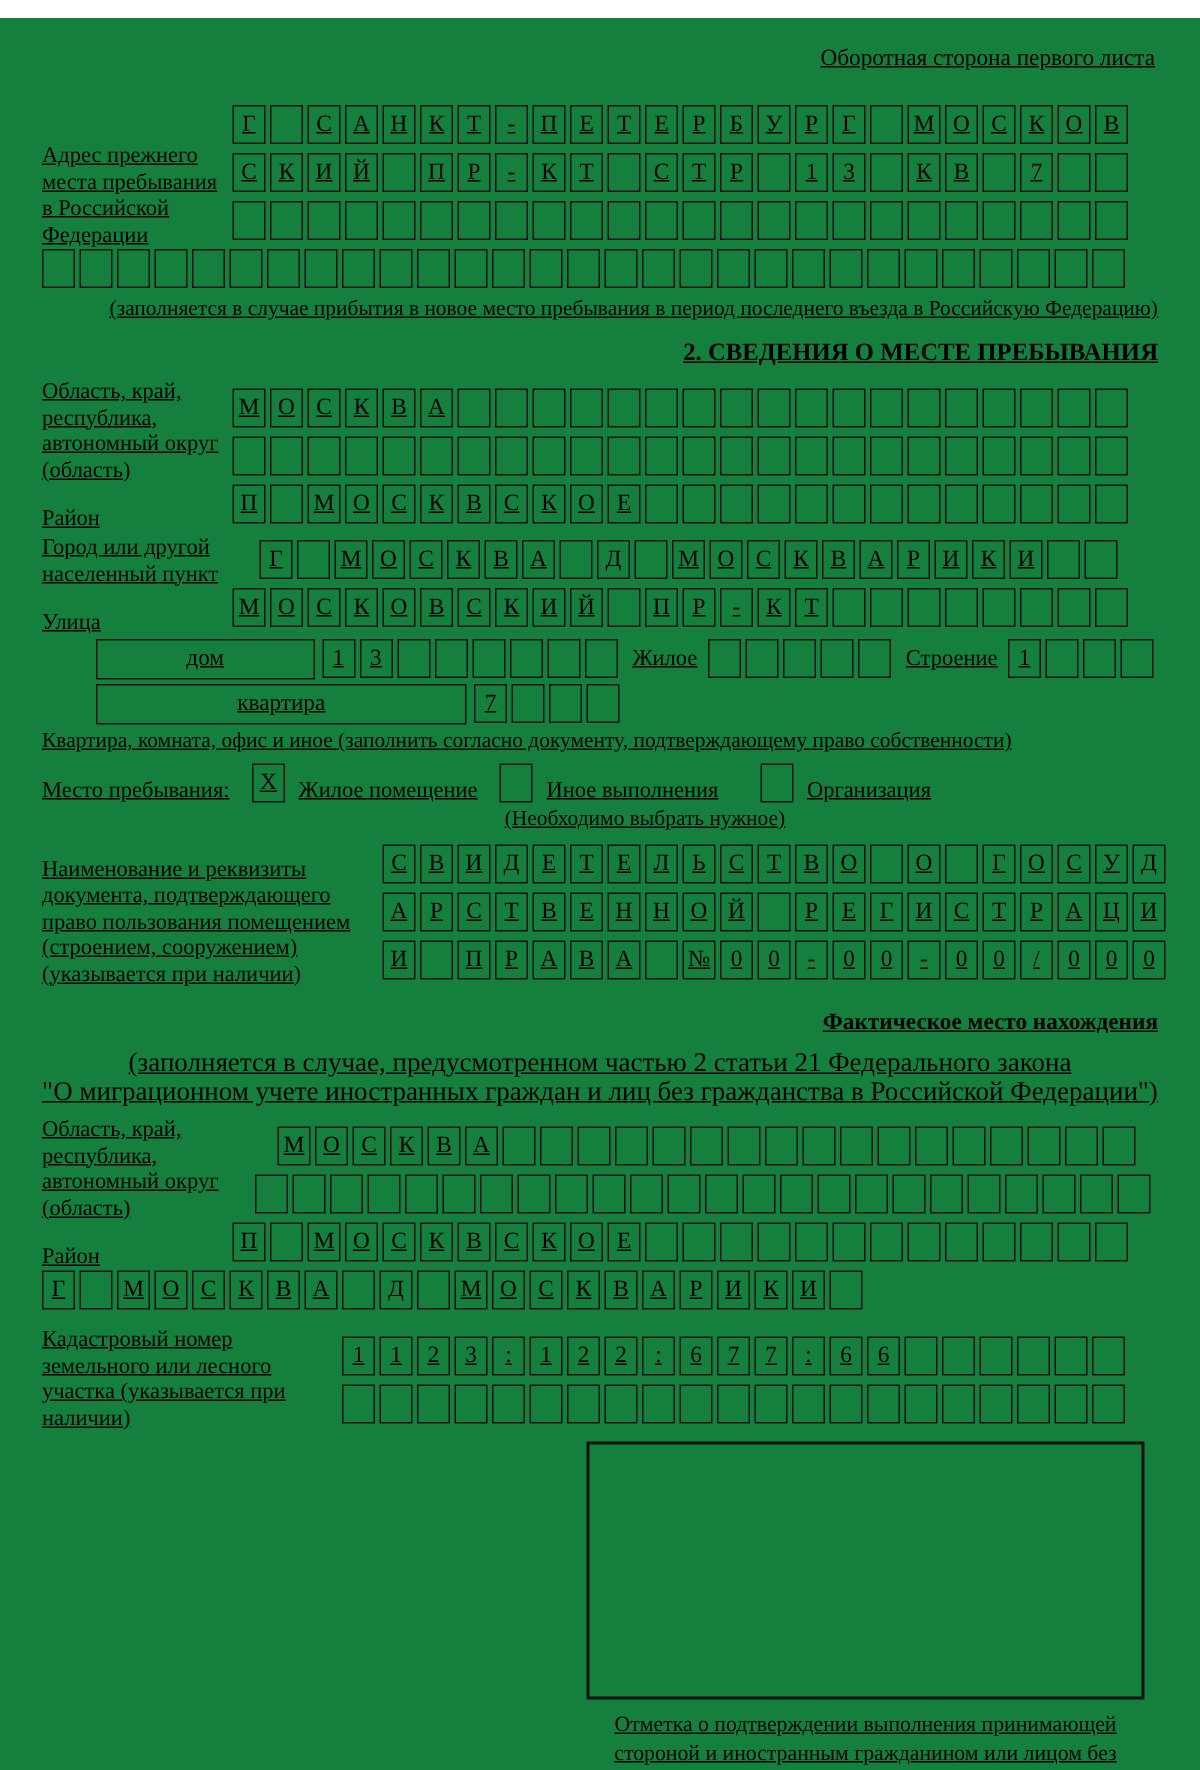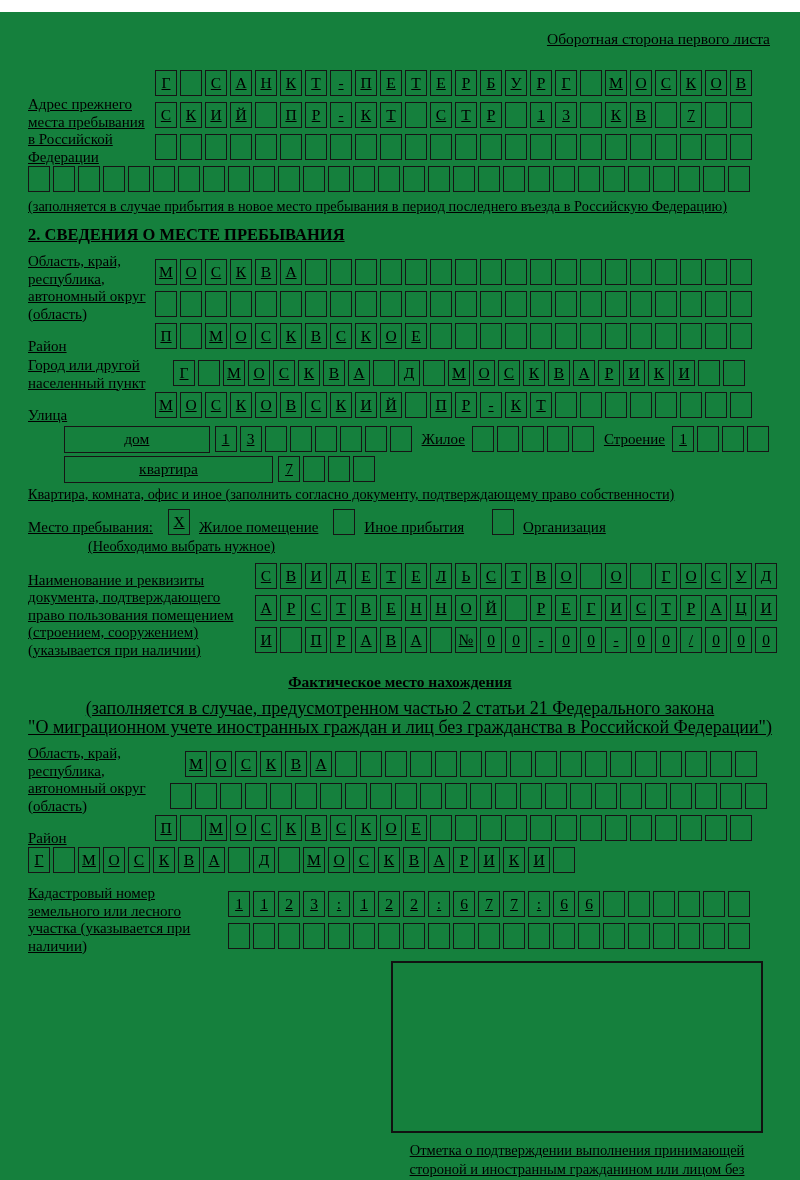--- a/index.html
+++ b/index.html
@@ -20,36 +20,36 @@
   .boxrow { display:flex; margin-bottom:5px; height:27px; }
   .boxrow.inline { margin-bottom:0; }
   .cbox {
     flex:0 0 auto; width:22px; height:26px; border:1.7px solid #151515;
     margin-right:3px; text-align:center; font-size:15.5px; line-height:23px;
     font-family:"Liberation Serif", serif;
   }
   .ml18 { margin-left:18px; } .ml30 { margin-left:30px; } .ml15 { margin-left:15px; }
 
   .caption { font-size:14.3px; line-height:17px; }
-  .caption.center { text-align:left; }
-  .h-sec { text-align:left; font-weight:bold; font-size:16.5px; margin:10px 0 6px 0; }
-  .h-sub { text-align:center; font-weight:bold; font-size:15.5px; margin:14px 0 8px 0; }
+  .caption.center { text-align:right; }
+  .h-sec { text-align:right; font-weight:bold; font-size:16.5px; margin:10px 0 6px 0; }
+  .h-sub { text-align:right; font-weight:bold; font-size:15.5px; margin:14px 0 8px 0; }
   .note { text-align:center; font-size:18px; line-height:19px; }
 
   .house-row { display:flex; align-items:flex-start; margin:2px 0 3px 0;padding-left:36px; }
   .named-box { height:27px; border:1.7px solid #151515; text-align:center;
     font-size:15.5px; line-height:24px; margin-right:5px; }
-  .w165 { width:165px; } .w205 { width:209px; }
+  .w165 { width:165px; } .w205 { width:247px; }
   .inline-label { font-size:15px; line-height:27px; margin:0 7px 0 7px; }
 
   .check-row { display:flex; align-items:flex-end; margin:6px 0 2px 0; font-size:15px; }
   .check-row .cbox { margin:0 9px 0 0; }
   .ck-label { margin-right:15px; }
   .gap28 { margin-left:13px; }
-  .hint { text-align:left; font-size:14.3px; padding-left:60px; margin-bottom:8px; }
+  .hint { text-align:center; font-size:14.3px; padding-left:60px; margin-bottom:8px; }
 
   .mb2 { margin-bottom:2px; } .mb4 { margin-bottom:4px; } .mb6 { margin-bottom:6px; }
   .mt4 { margin-top:4px; }
 
   .stamp-wrap { display:flex; justify-content:flex-end; margin-top:6px; }
   .stamp-col { width:390px; }
   .stamp-box { width:372px; height:172px; border:2px solid #111; margin:0 auto 8px auto; }
   .stamp-caption { text-align:center; font-size:14.5px; line-height:18.5px; }
 </style>
 </head>
@@ -366,21 +366,21 @@
 
   <div class="check-row">
     <span class="ck-label">Место пребывания:</span>
     <div class="boxrow inline">
         <span class="cbox">X</span>
       </div>
     <span class="ck-label">Жилое помещение</span>
     <div class="boxrow inline">
         <span class="cbox"></span>
       </div>
-    <span class="ck-label">Иное прибытия</span>
+    <span class="ck-label">Иное выполнения</span>
     <div class="boxrow inline gap28">
         <span class="cbox"></span>
       </div>
     <span class="ck-label">Организация</span>
   </div>
   <div class="hint">(Необходимо выбрать нужное)</div>
 
   <div class="frow">
     <div class="flabel w227">Наименование и реквизиты документа, подтверждающего право пользования помещением (строением, сооружением) (указывается при наличии)</div>
     <div class="boxcol">

